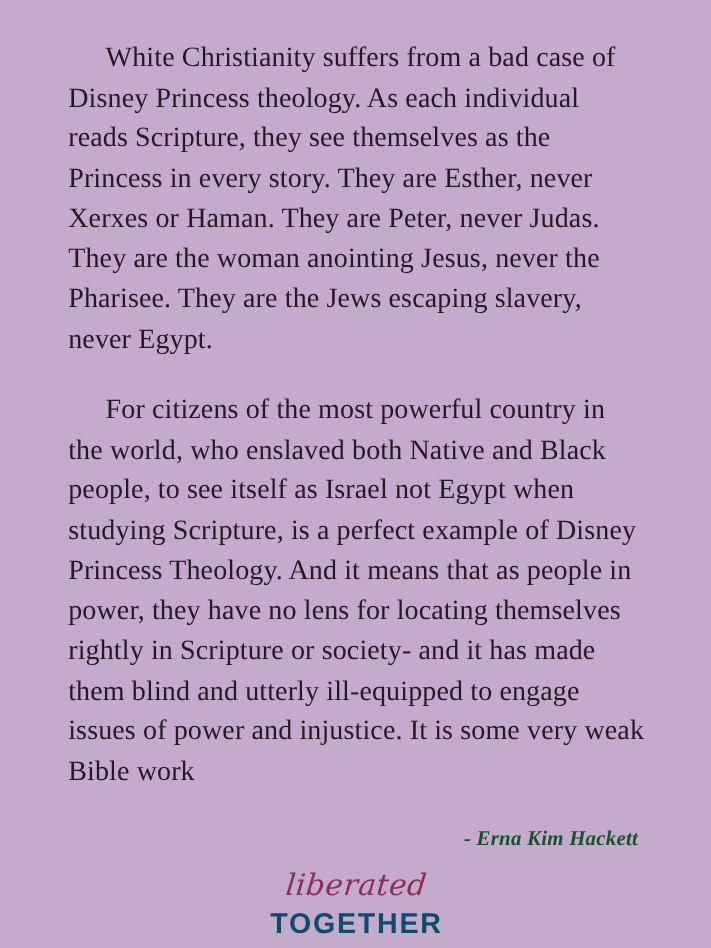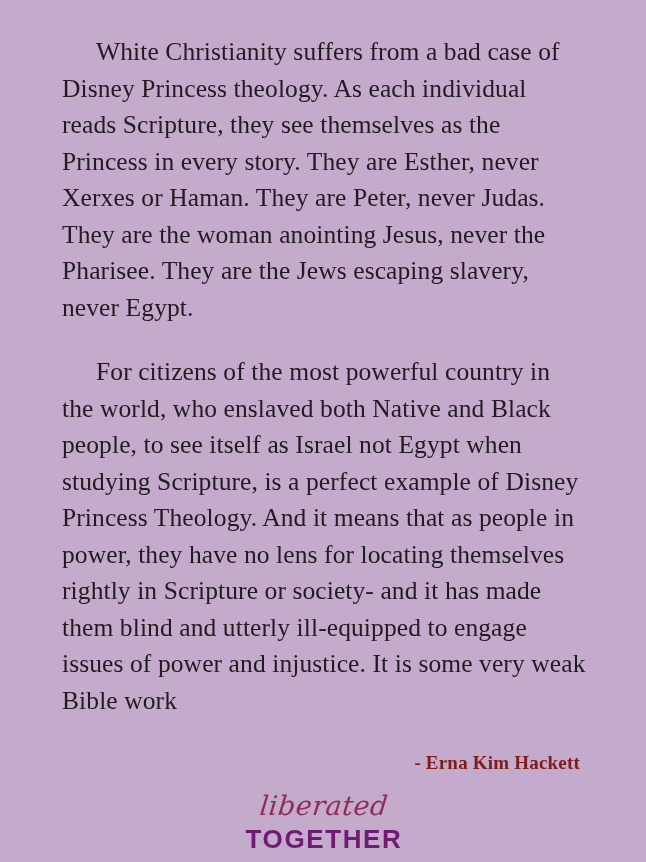--- a/index.html
+++ b/index.html
@@ -38,22 +38,23 @@
   .para.second {
     margin-bottom: 11px;
   }
   .attribution {
     margin-top: 22px;
     text-align: right;
     padding-right: 6px;
     font-family: "Liberation Serif", serif;
     font-size: 19px;
     font-weight: bold;
-    color: #7f1d1d;
+    color: #14532d;
     letter-spacing: 0.2px;
+    font-style: italic;
   }
   .brand {
     margin-top: 18px;
     text-align: center;
     line-height: 1;
   }
   .brand-script {
     display: block;
     font-family: "DejaVu Serif", serif;
     font-style: italic;
@@ -62,21 +63,21 @@
     letter-spacing: 0.5px;
     transform: skewX(-6deg);
   }
   .brand-main {
     display: block;
     margin-top: 7px;
     font-family: "Liberation Sans", sans-serif;
     font-weight: bold;
     font-size: 26px;
     letter-spacing: 1.6px;
-    color: #701a75;
+    color: #0c4a6e;
   }
 </style>
 </head>
 <body>
 
 <div class="card">
 
   <div class="quote-body">
     <p class="para first">White Christianity suffers from a bad case of Disney Princess theology. As each individual reads Scripture, they see themselves as the Princess in every story. They are Esther, never Xerxes or Haman. They are Peter, never Judas. They are the woman anointing Jesus, never the Pharisee. They are the Jews escaping slavery, never Egypt.</p>
     <p class="para second">For citizens of the most powerful country in the world, who enslaved both Native and Black people, to see itself as Israel not Egypt when studying Scripture, is a perfect example of Disney Princess Theology. And it means that as people in power, they have no lens for locating themselves rightly in Scripture or society- and it has made them blind and utterly ill-equipped to engage issues of power and injustice. It is some very weak Bible work</p>

